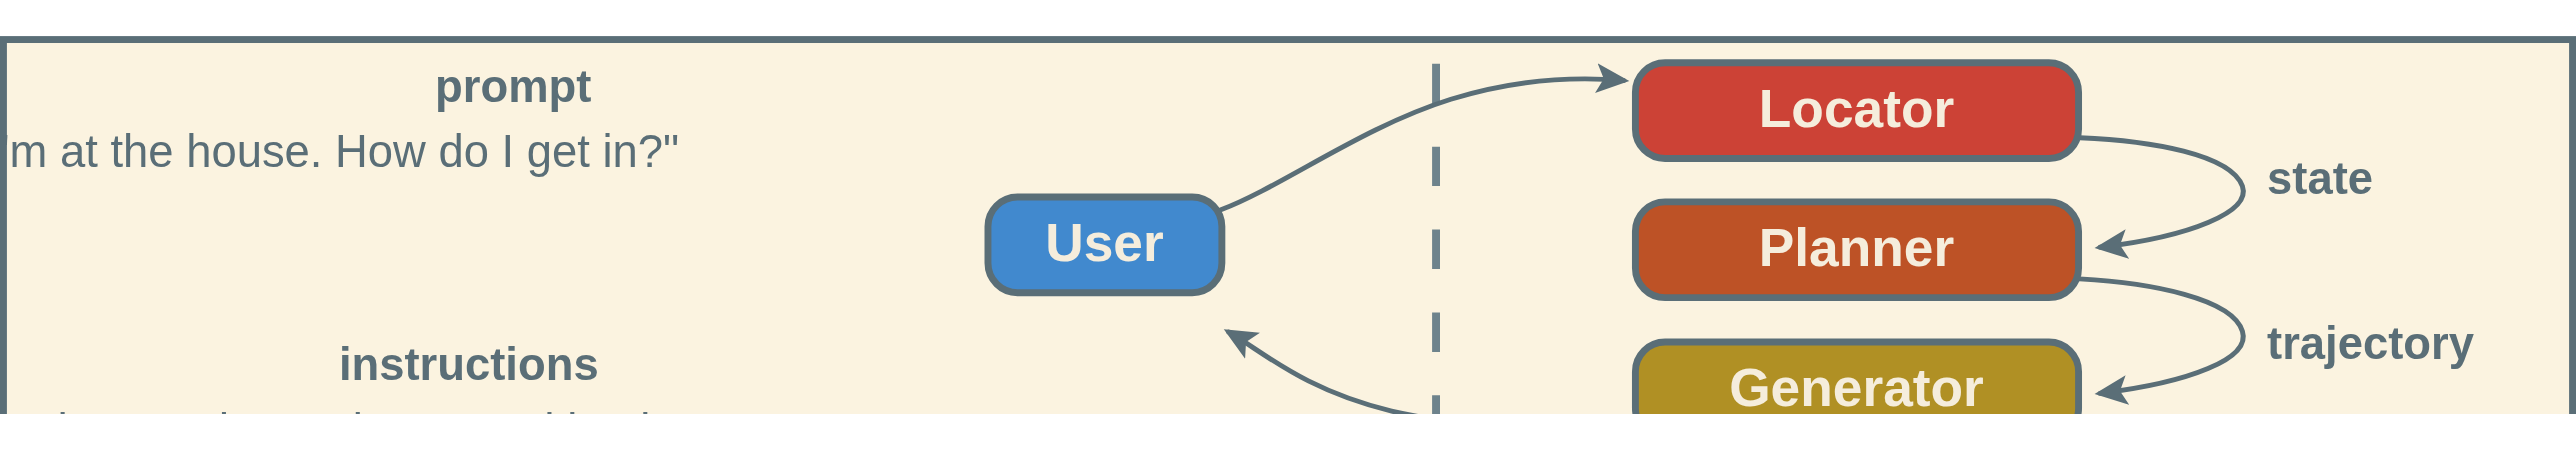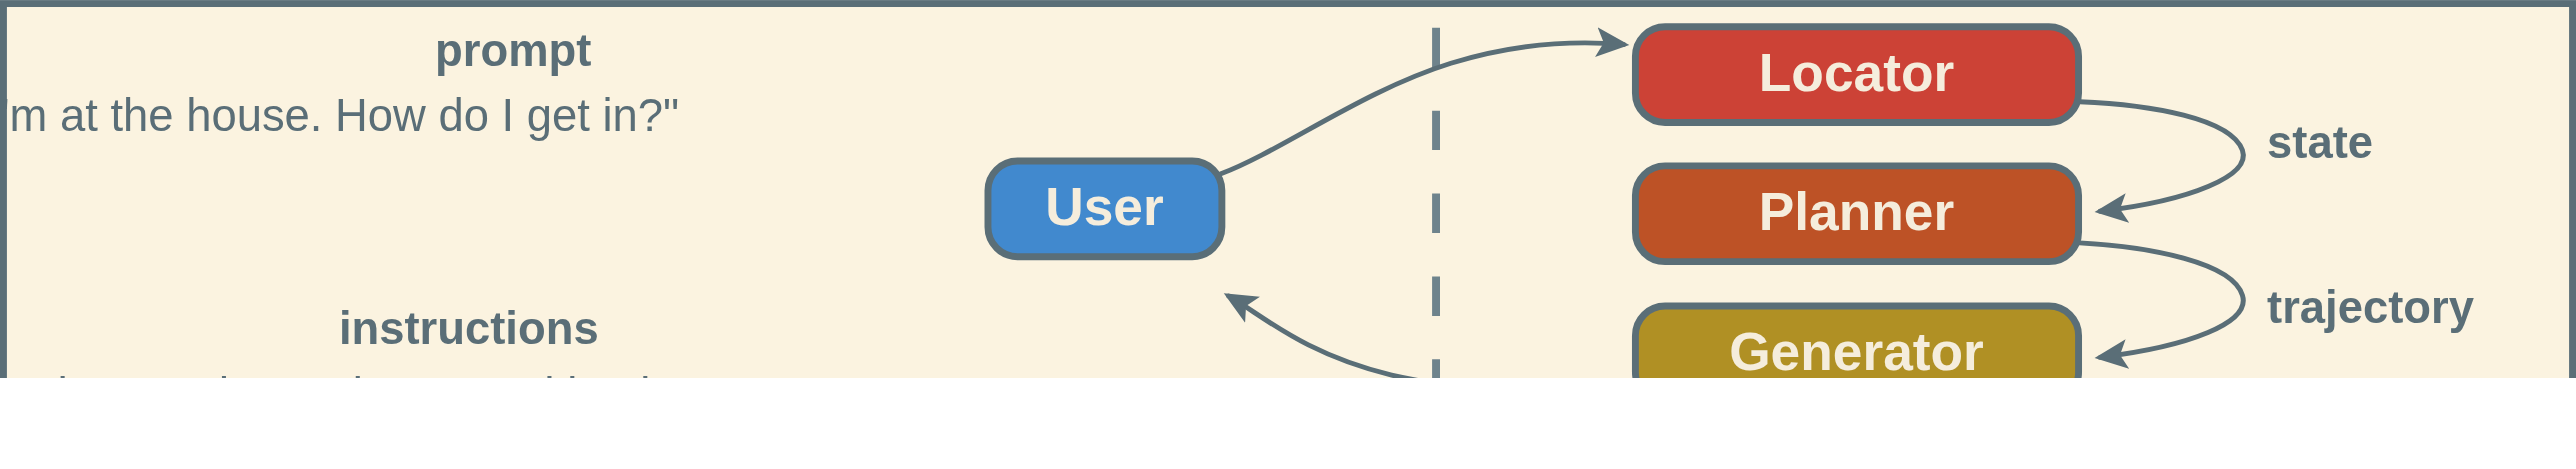--- a/index.html
+++ b/index.html
@@ -9,20 +9,21 @@
   }
   body {
     font-family: "Liberation Sans", sans-serif;
   }
   #diagram-frame {
     position: relative;
     width: 2576px;
     height: 378px;
     box-sizing: border-box;
     overflow: hidden;
+    margin-top: 36px;
   }
   #diagram-svg {
     display: block;
     width: 2576px;
     height: 470px;
   }
   .node-label {
     font-family: "Liberation Sans", sans-serif;
     font-weight: bold;
     fill: #F5EDDC;

